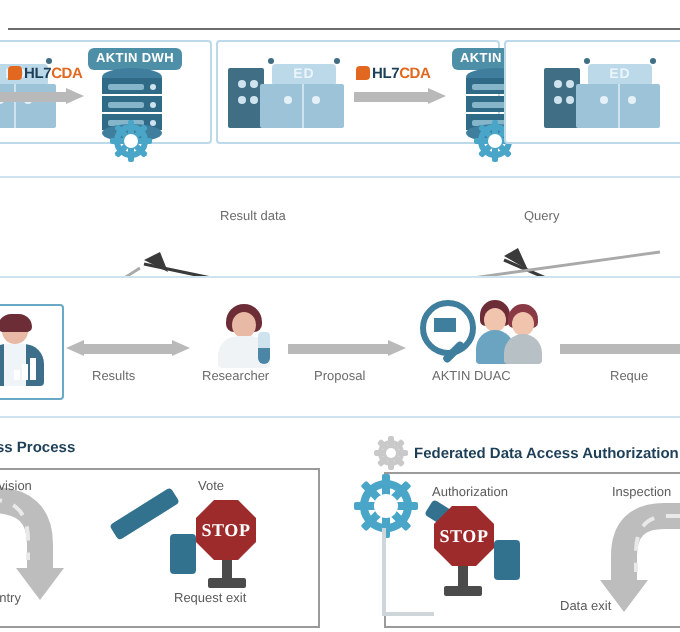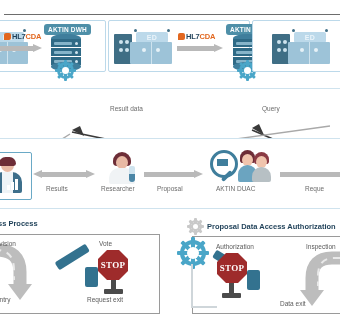--- a/index.html
+++ b/index.html
@@ -311,21 +311,21 @@
   <div class="plabel" style="left:87px;top:296px;">Request exit</div>
 
   <div class="sec-gear gear" style="left:189px;top:220px;width:13px;height:13px;">
     <div class="tooth" style="left:5px;top:-2px;width:3px;height:17px;background:#c9c9c9"></div>
     <div class="tooth" style="left:-2px;top:5px;width:17px;height:3px;background:#c9c9c9"></div>
     <div class="tooth" style="left:5px;top:-2px;width:3px;height:17px;background:#c9c9c9;transform:rotate(45deg)"></div>
     <div class="tooth" style="left:-2px;top:5px;width:17px;height:3px;background:#c9c9c9;transform:rotate(45deg)"></div>
     <div class="ring" style="border-color:#c9c9c9;border-width:2.5px"></div>
     <div class="hole" style="left:4px;top:4px;width:5px;height:5px"></div>
   </div>
-  <div class="sec-title" style="left:207px;top:222px;">Proposal Data Access Authorization</div>
+  <div class="sec-title" style="left:207px;top:222px;">Federated Data Access Authorization</div>
   <div class="abs pbox" style="left:192px;top:236px;width:170px;height:76px;"></div>
 
   <div class="gear" style="left:180px;top:240px;width:26px;height:26px;">
     <div class="tooth" style="left:11px;top:-3px;width:4px;height:32px"></div>
     <div class="tooth" style="left:-3px;top:11px;width:32px;height:4px"></div>
     <div class="tooth" style="left:11px;top:-3px;width:4px;height:32px;transform:rotate(45deg)"></div>
     <div class="tooth" style="left:-3px;top:11px;width:32px;height:4px;transform:rotate(45deg)"></div>
     <div class="ring" style="border-width:4px"></div>
     <div class="hole" style="left:7px;top:7px;width:12px;height:12px"></div>
   </div>

